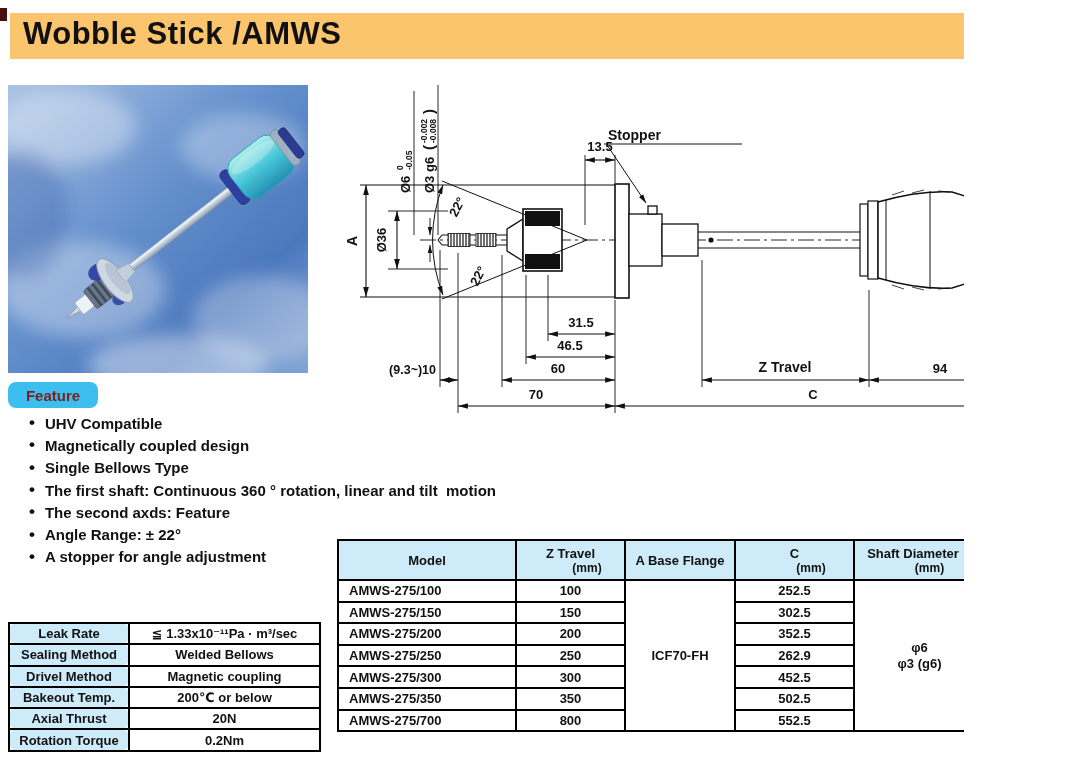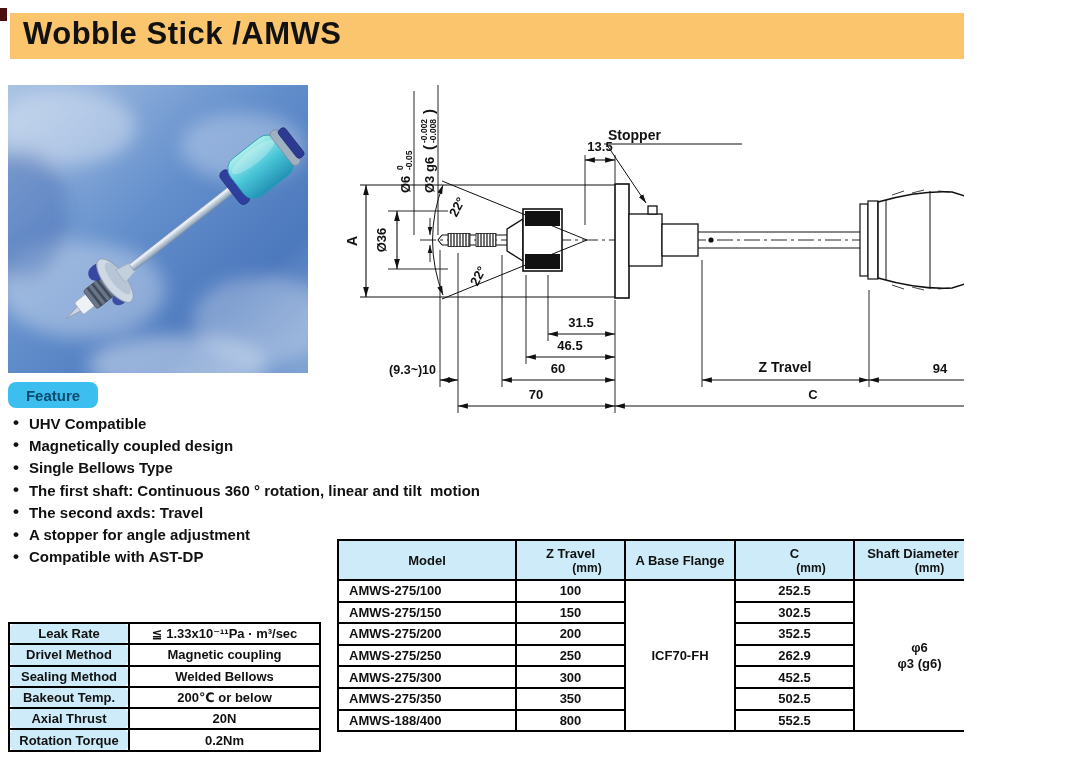--- a/index.html
+++ b/index.html
@@ -5,22 +5,22 @@
   html,body{margin:0;padding:0;background:#fff;}
   .page{position:relative;width:964px;height:757px;background:#fff;overflow:hidden;
         font-family:"Liberation Sans","DejaVu Sans",sans-serif;color:#111;}
   .corner-mark{position:absolute;left:0;top:8px;width:7px;height:13px;background:#4a1010;}
   .title-bar{position:absolute;left:10px;top:13px;width:1062px;height:46px;background:#FBC56E;}
   .title-bar span{display:block;padding:3px 0 0 13px;font-size:31px;font-weight:bold;letter-spacing:0.5px;}
   .photo{position:absolute;left:8px;top:85px;width:300px;height:288px;}
   .drawing{position:absolute;left:330px;top:85px;width:749px;height:340px;}
   .feature-badge{position:absolute;left:8px;top:382px;width:90px;height:26px;background:#3CBFEF;border-radius:8px;
                  display:flex;align-items:center;justify-content:center;}
-  .feature-badge span{color:#0c4a6e;font-weight:bold;font-size:15px;}
-  .features{position:absolute;left:8px;top:412px;margin:0;padding:0;list-style:none;}
+  .feature-badge span{color:#7f1d1d;font-weight:bold;font-size:15px;}
+  .features{position:absolute;left:24px;top:412px;margin:0;padding:0;list-style:none;}
   .features li{height:22.3px;display:flex;align-items:center;font-size:15px;font-weight:bold;white-space:pre;}
   .features li::before{content:"•";font-size:17px;margin:0 10px 0 5px;}
   table{border-collapse:collapse;table-layout:fixed;}
   .spec{position:absolute;left:8px;top:622px;width:311px;border:2.5px solid #000;}
   .spec td{border:2px solid #000;height:19.3px;text-align:center;font-size:13px;font-weight:bold;padding:0;overflow:hidden;}
   .spec td.lbl{background:#CDEBF8;border-radius:8px;}
   .models{position:absolute;left:337px;top:539px;width:737px;border:2.5px solid #000;}
   .models th{border:2px solid #000;background:#CDEBF8;height:38px;font-size:13px;font-weight:bold;padding:0;}
   .models td{border:2px solid #000;height:19.6px;font-size:13px;font-weight:bold;text-align:center;padding:0;overflow:hidden;}
   .models td.model{text-align:left;padding-left:10px;}
@@ -236,42 +236,42 @@
   </div>
 
   <div class="feature-badge">
     <span>Feature</span>
   </div>
   <ul class="features">
     <li>UHV Compatible</li>
     <li>Magnetically coupled design</li>
     <li>Single Bellows Type</li>
     <li>The first shaft: Continuous 360 ° rotation, linear and tilt  motion</li>
-    <li>The second axds: Travel</li>
+    <li>The second axds: Feature</li>
+    <li>Angle Range: ± 22°</li>
     <li>A stopper for angle adjustment</li>
-    <li>Compatible with AST-DP</li>
   </ul>
 
   <table class="spec">
     <colgroup>
         <col style="width:120px">
         <col style="width:191px">
       </colgroup>
     <tbody>
       <tr>
           <td class="lbl">Leak Rate</td>
           <td>≦ 1.33x10⁻¹¹Pa · m³/sec</td>
         </tr>
       <tr>
+          <td class="lbl">Sealing Method</td>
+          <td>Welded Bellows</td>
+        </tr>
+      <tr>
           <td class="lbl">Drivel Method</td>
           <td>Magnetic coupling</td>
-        </tr>
-      <tr>
-          <td class="lbl">Sealing Method</td>
-          <td>Welded Bellows</td>
         </tr>
       <tr>
           <td class="lbl">Bakeout Temp.</td>
           <td>200℃ or below</td>
         </tr>
       <tr>
           <td class="lbl">Axial Thrust</td>
           <td>20N</td>
         </tr>
       <tr>
@@ -347,20 +347,20 @@
         <td class="model">AMWS-275/300</td>
         <td>300</td>
         <td>452.5</td>
       </tr>
       <tr>
         <td class="model">AMWS-275/350</td>
         <td>350</td>
         <td>502.5</td>
       </tr>
       <tr>
-        <td class="model">AMWS-188/400</td>
+        <td class="model">AMWS-275/700</td>
         <td>800</td>
         <td>552.5</td>
       </tr>
     </tbody>
   </table>
 
 </div>
 
 </body></html>

